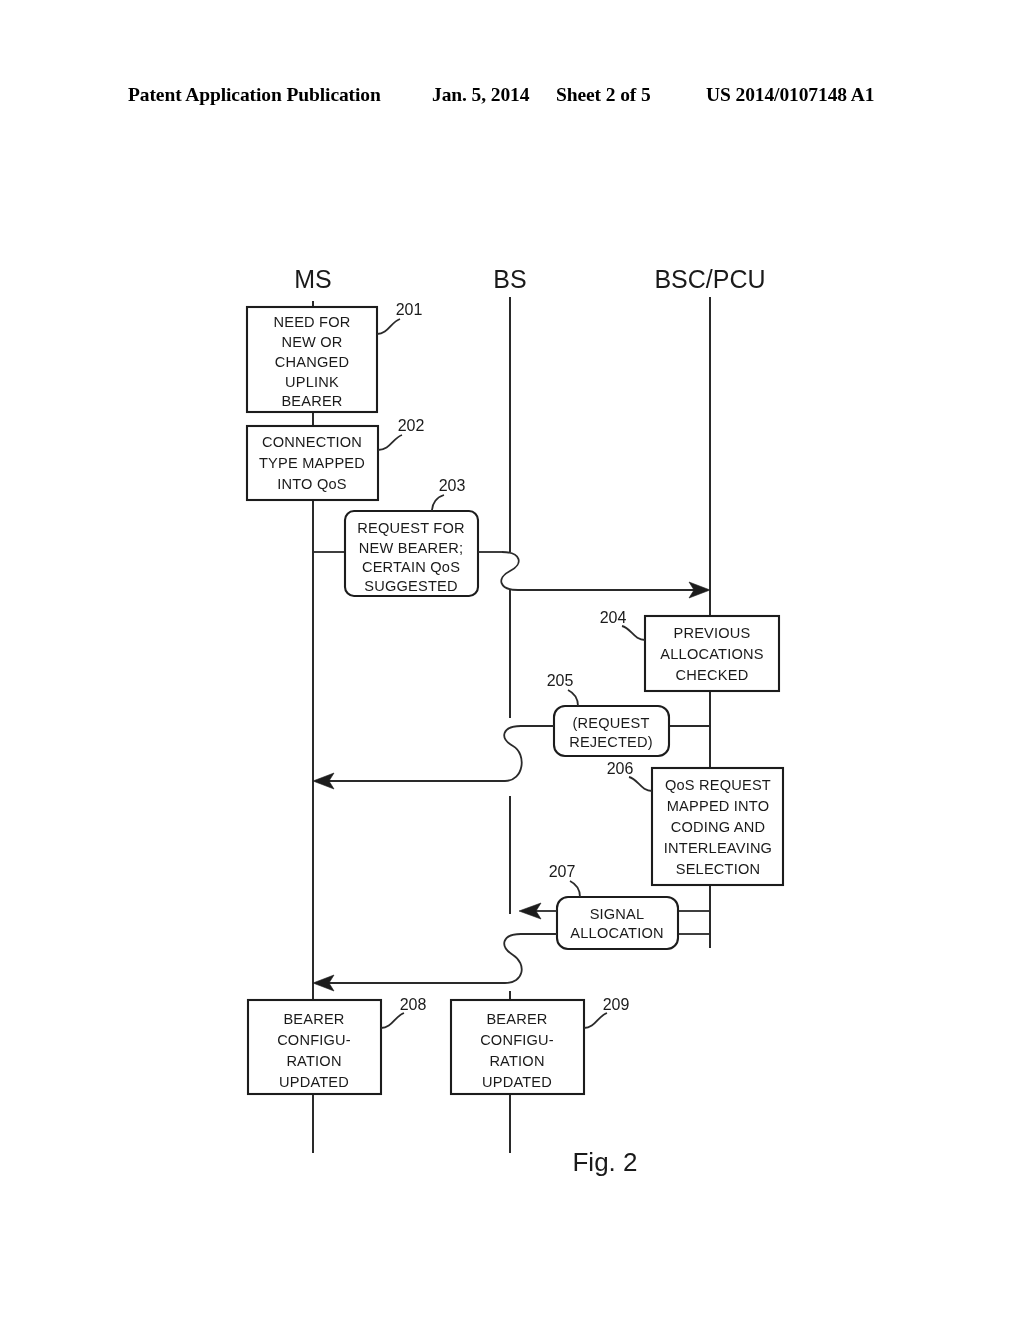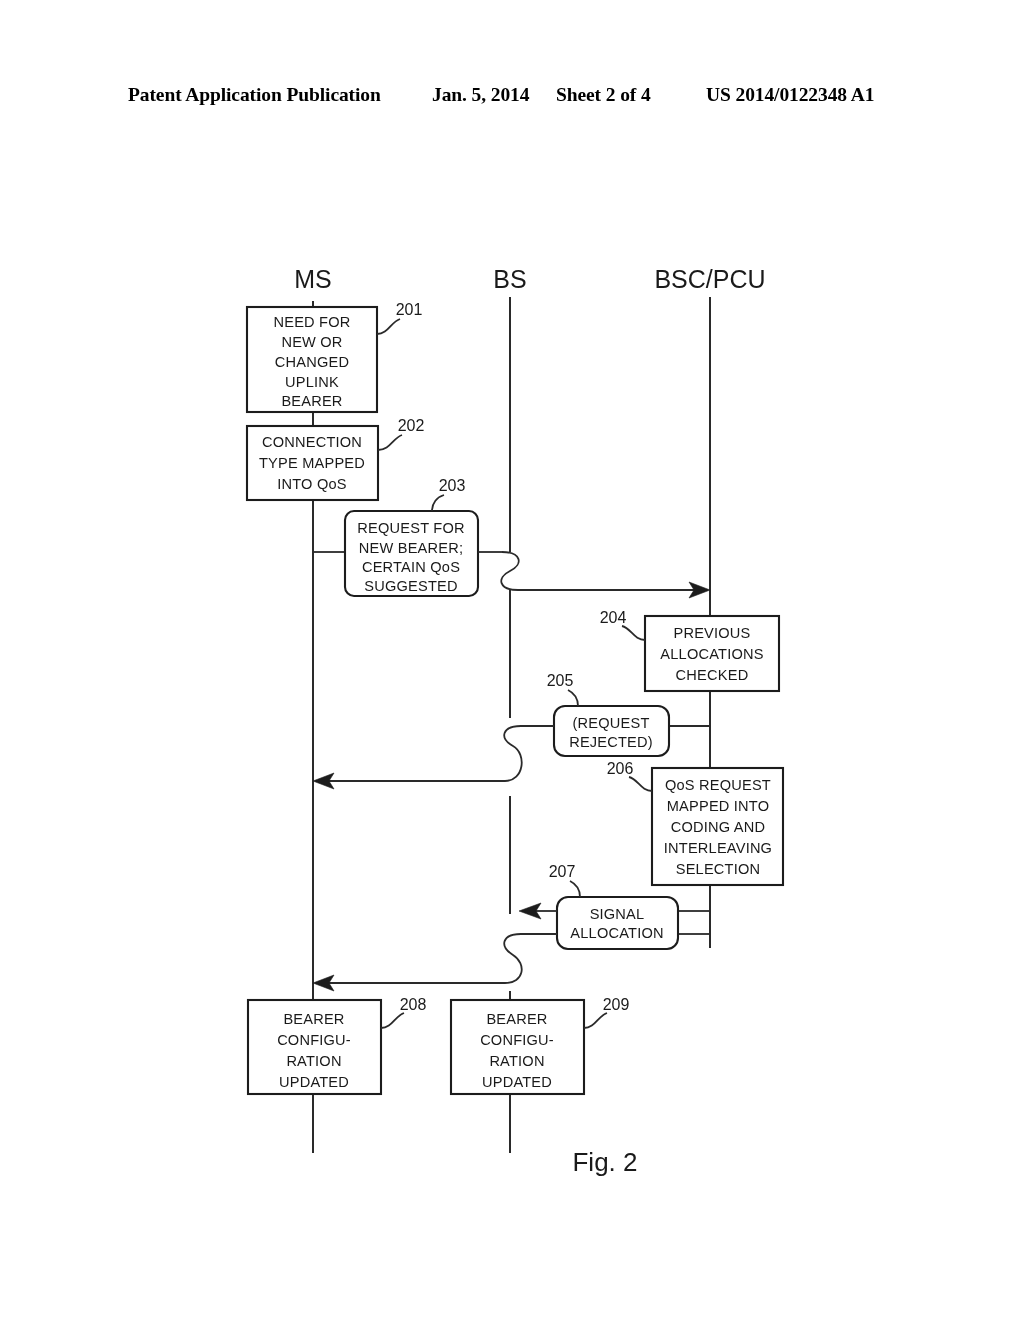--- a/index.html
+++ b/index.html
@@ -114,22 +114,22 @@
     stroke: #1c1c1c;
     stroke-width: 0.6;
   }
 </style>
 </head>
 <body>
 
 <div class="page-header">
   <span class="hdr-pub">Patent Application Publication</span>
   <span class="hdr-date">Jan. 5, 2014</span>
-  <span class="hdr-sheet">Sheet 2 of 4</span>
-  <span class="hdr-patno">US 2014/0122348 A1</span>
+  <span class="hdr-sheet">Sheet 2 of 5</span>
+  <span class="hdr-patno">US 2014/0107148 A1</span>
 </div>
 
 <div class="diagram">
 <svg width="1024" height="1320" viewBox="0 0 1024 1320" xmlns="http://www.w3.org/2000/svg">
 
   <text class="lifeline-label" x="313" y="272">MS</text>
   <text class="lifeline-label" x="510" y="272">BS</text>
   <text class="lifeline-label" x="710" y="272">BSC/PCU</text>
 
   <path class="lifeline" d="M313,285 L313,291"></path>

